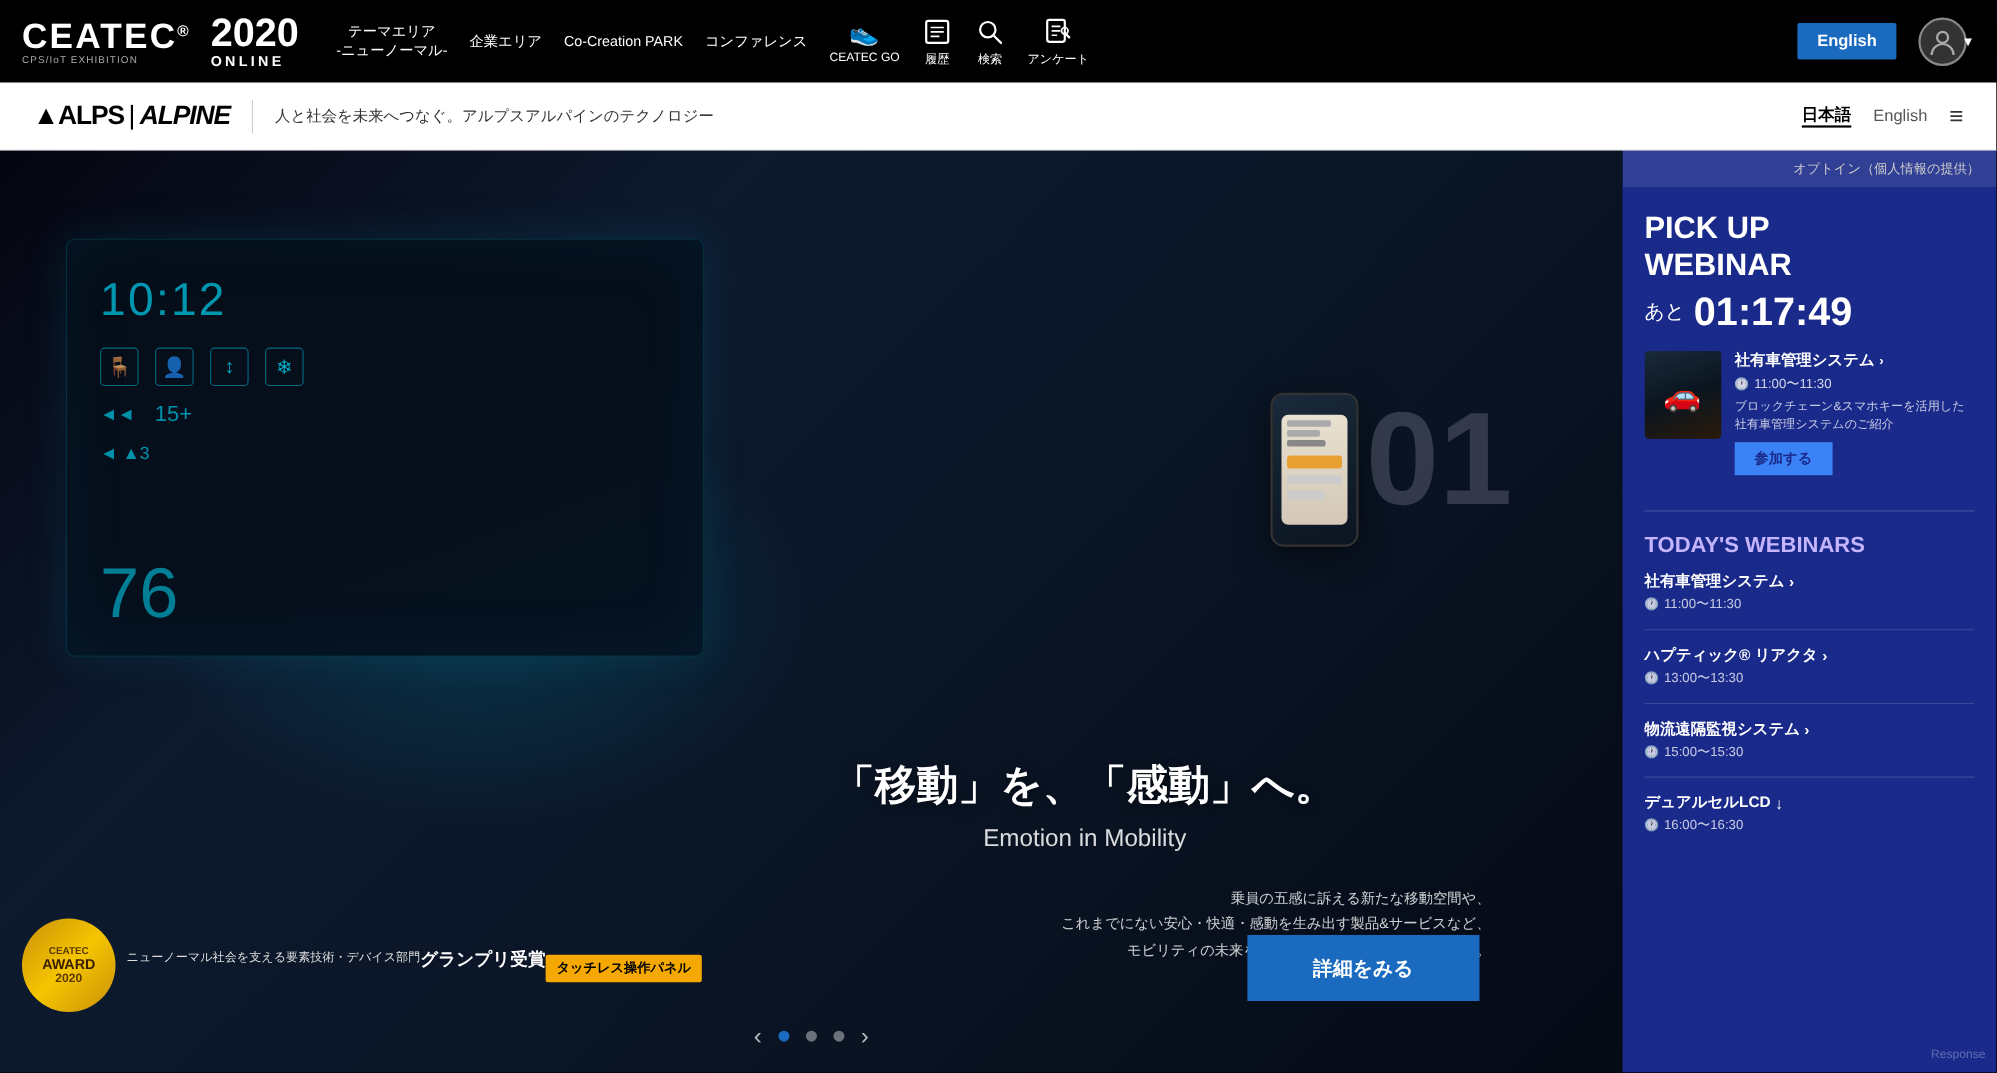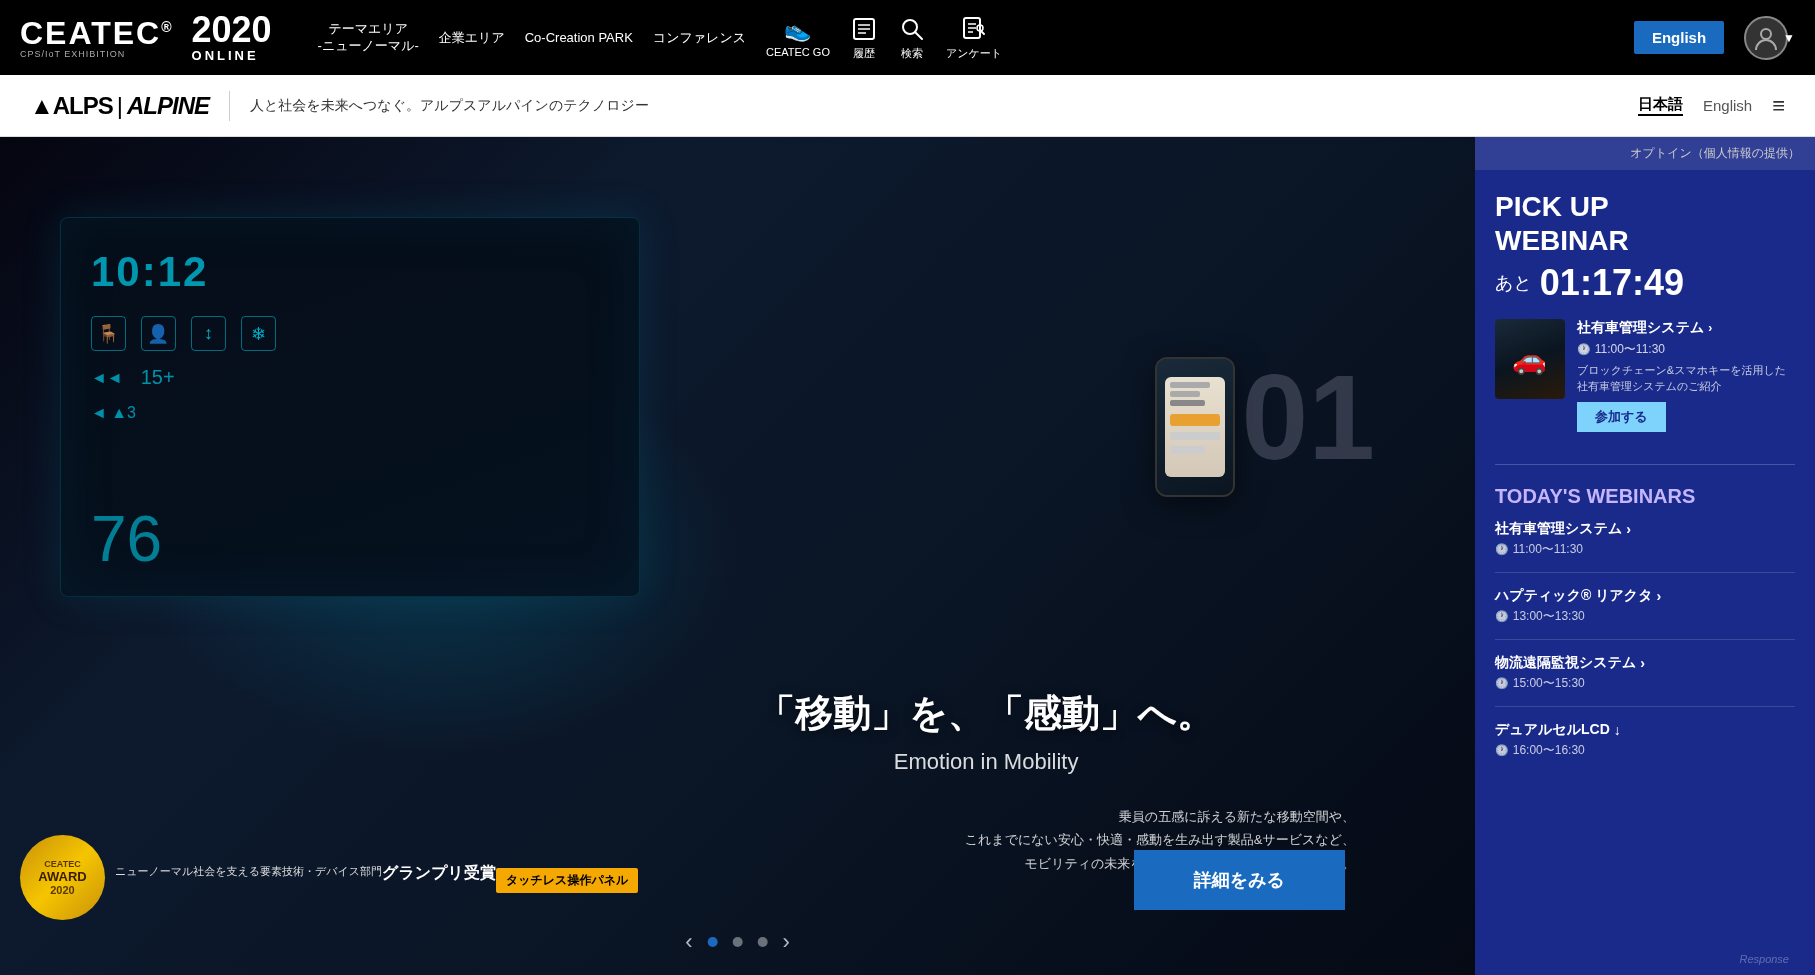--- a/index.html
+++ b/index.html
@@ -5,21 +5,21 @@
     * { margin: 0; padding: 0; box-sizing: border-box; }
     body { width: 1815px; height: 975px; overflow: hidden; font-family: 'Arial', sans-serif; background: #000; }
 
     
     .top-nav {
       background: #000;
       height: 75px;
       display: flex;
       align-items: center;
       padding: 16px 20px;
-      gap: 16px;
+      gap: 4px;
       border-radius: 28px;
     }
     .logo-area {
       display: flex;
       align-items: center;
       gap: 0;
       margin-right: 30px;
     }
     .logo-ceatec {
       display: flex;
@@ -211,21 +211,21 @@
       position: relative;
       overflow: hidden;
     }
     .display-content {
       padding: 30px;
       color: rgba(0,200,230,0.8);
       font-size: 13px;
     }
     .display-time {
       font-size: 42px;
-      font-weight: 700;
+      font-weight: 400;
       color: rgba(0,210,240,0.7);
       letter-spacing: 2px;
       margin-bottom: 20px;
     }
     .display-vol {
       display: flex;
       align-items: center;
       gap: 8px;
       margin-top: 15px;
       color: rgba(0,200,230,0.7);
@@ -482,21 +482,21 @@
       align-items: center;
       gap: 4px;
     }
     .pickup-card-desc {
       font-size: 11px;
       color: rgba(255,255,255,0.75);
       line-height: 1.4;
     }
     .join-btn {
       display: inline-block;
-      background: #7dd3fc;
+      background: #3b82f6;
       color: #1a2a8a;
       padding: 6px 18px;
       font-size: 13px;
       font-weight: 700;
       cursor: pointer;
       border: none;
       margin-top: 8px;
     }
 
     .divider {
@@ -544,24 +544,23 @@
 
     
     .alps-logo-text {
       display: flex;
       align-items: center;
     }
 
     .response-logo {
       position: absolute;
       bottom: 10px;
-      right: 26px;
+      right: 10px;
       color: rgba(255,255,255,0.3);
       font-size: 11px;
-      font-style: italic;
       margin-left: 32px;
     }
   </style>
 </head>
 <body>
 
 <div class="top-nav">
   <div class="logo-area">
     <div class="logo-ceatec">
       <div class="logo-ceatec-top">

